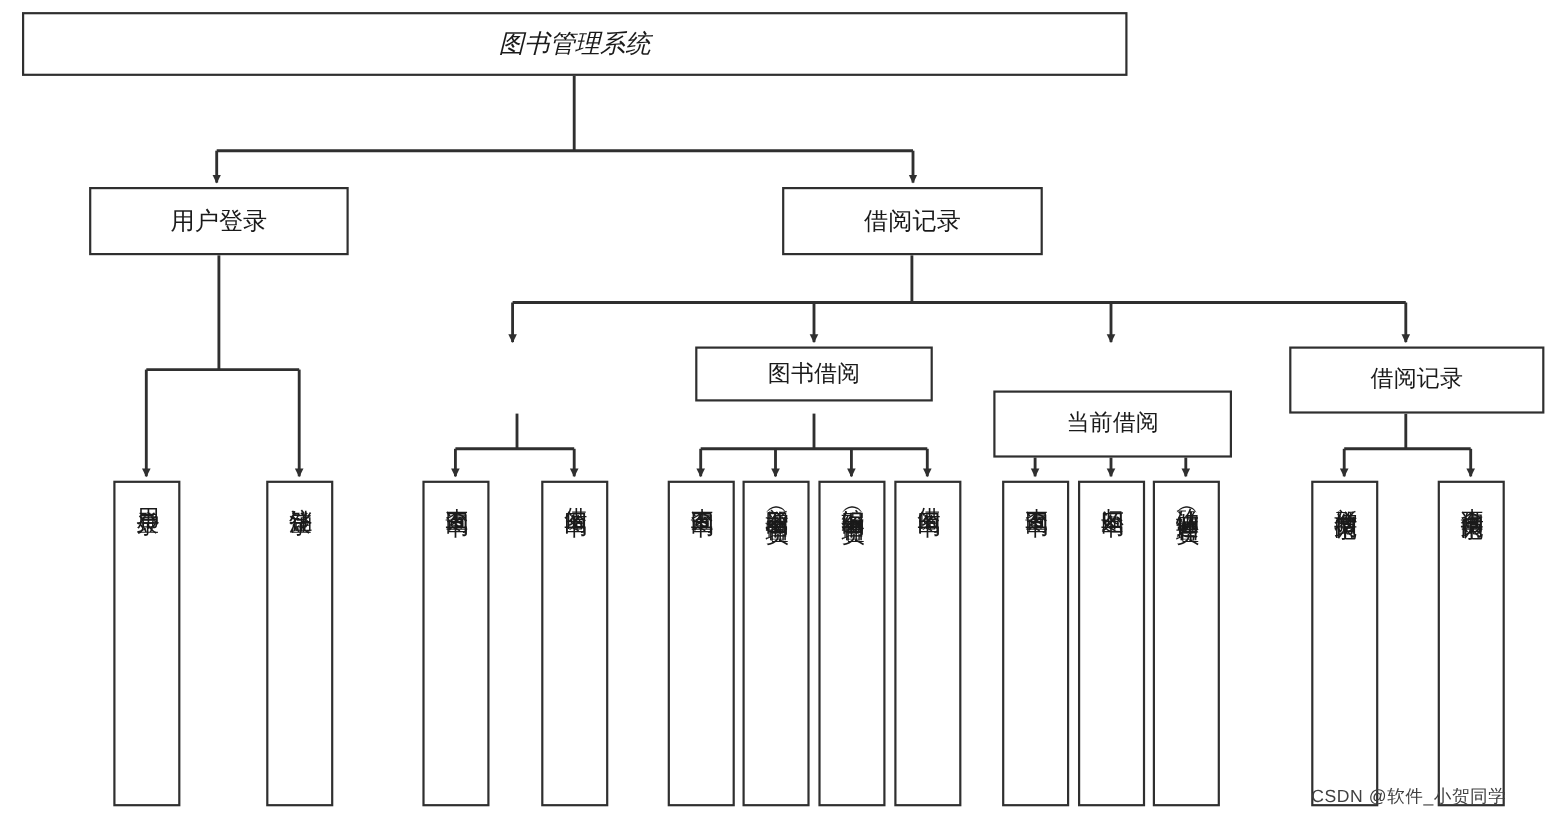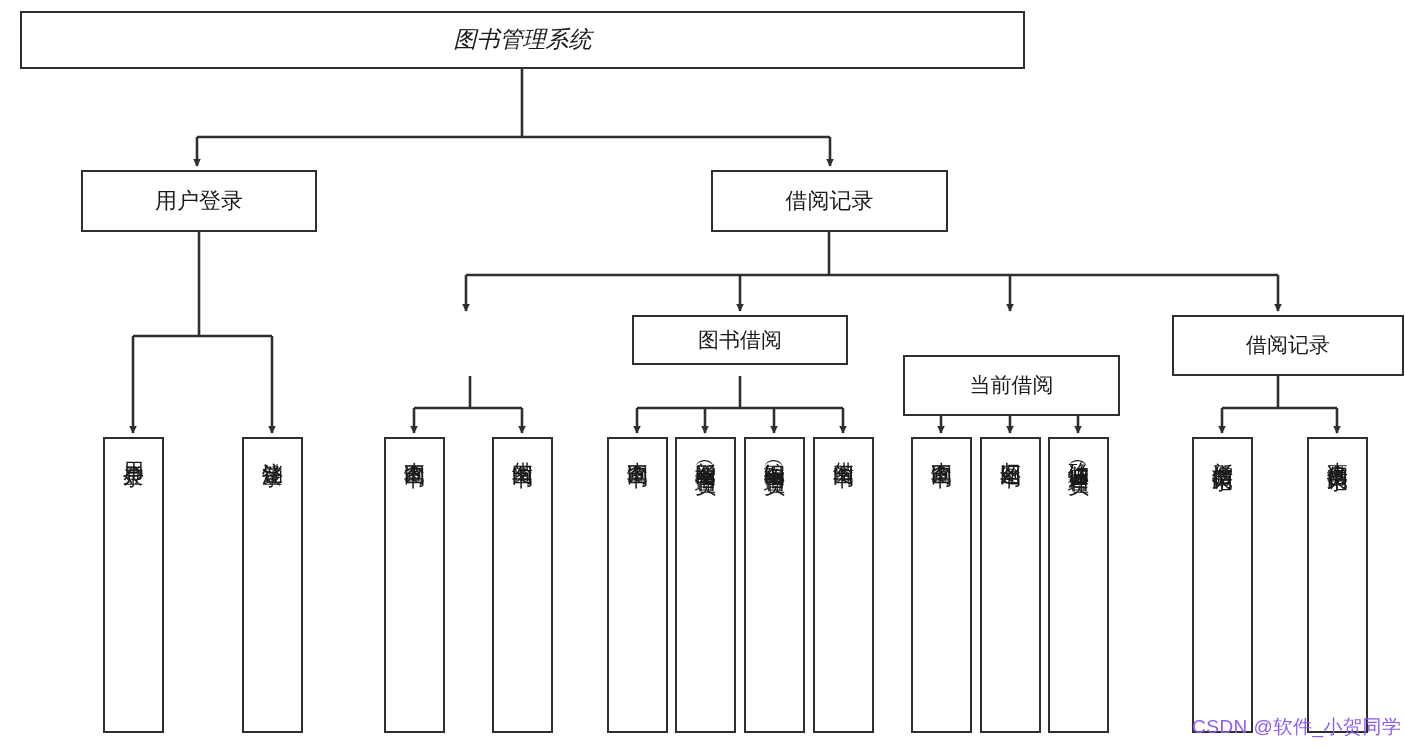--- a/index.html
+++ b/index.html
@@ -61,22 +61,22 @@
     white-space: normal;
     max-height: 288px;
   }
   .node-leaf.tall .vlabel {
     max-height: 290px;
   }
   .watermark {
     position: absolute;
     left: 1192px;
     top: 714px;
-    font-size: 19px;
-    color: #8b5cf6;
+    font-size: 16px;
+    color: #404040;
     white-space: nowrap;
     letter-spacing: 0.5px;
   }
 </style>
 </head>
 <body>
 
 <div id="diagram-canvas">
 
   <svg id="connector-layer" viewBox="0 0 1405 747" width="1405" height="747" aria-hidden="true">

